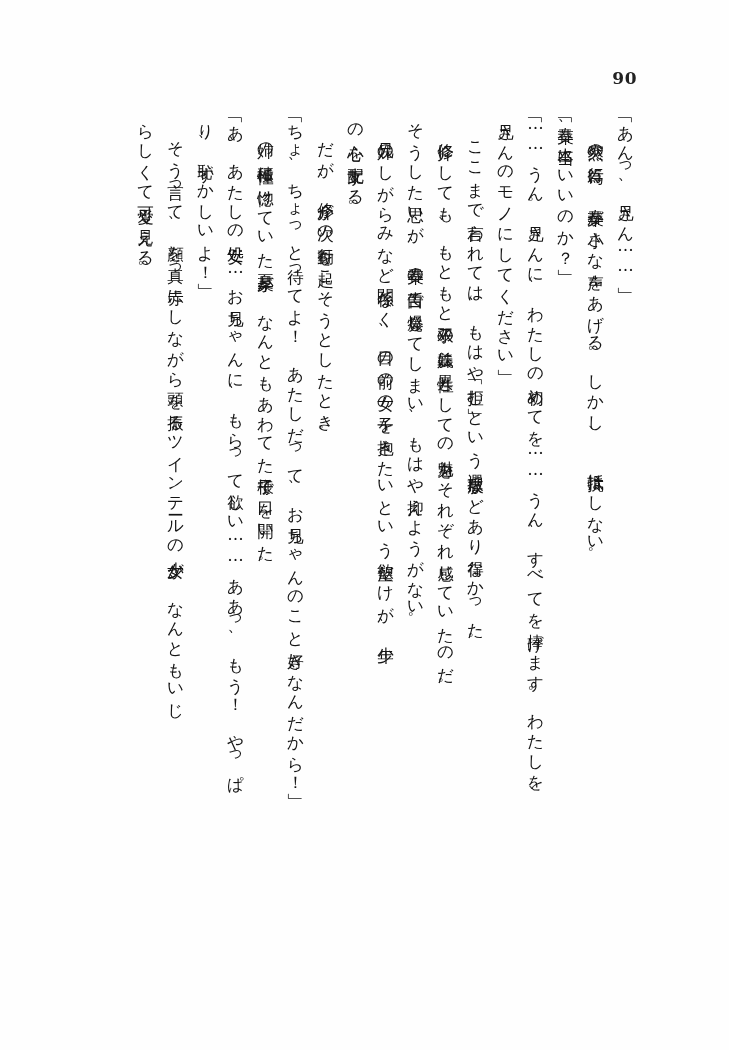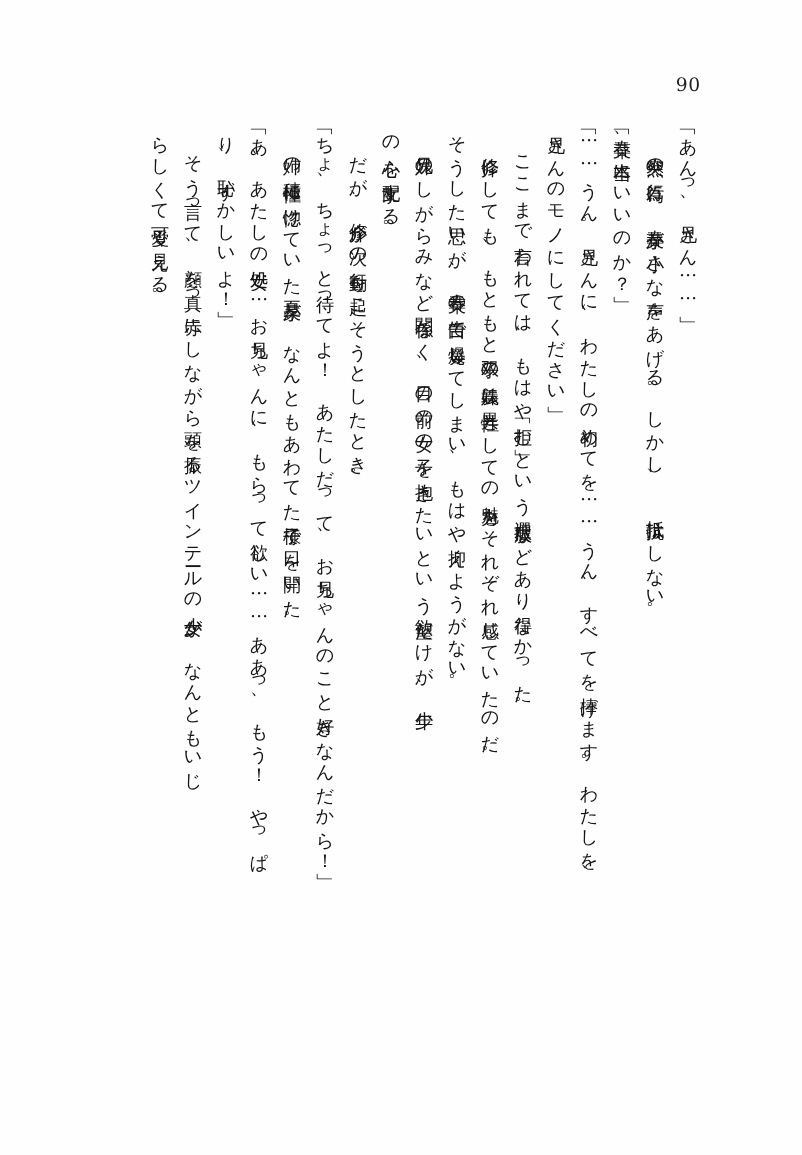--- a/index.html
+++ b/index.html
@@ -23,20 +23,21 @@
   }
   
   #page-number {
     position: absolute;
     top: 68px;
     right: 92px;
     font-size: 17px;
     letter-spacing: 0.5px;
     color: #222;
     font-family: "DejaVu Serif", "Liberation Serif", serif;
+    font-weight: bold;
   }
   
   #text-block {
     position: absolute;
     top: 112px;
     right: 96px;
     left: 86px;
     height: 820px;
     display: flex;
     flex-direction: row-reverse;

